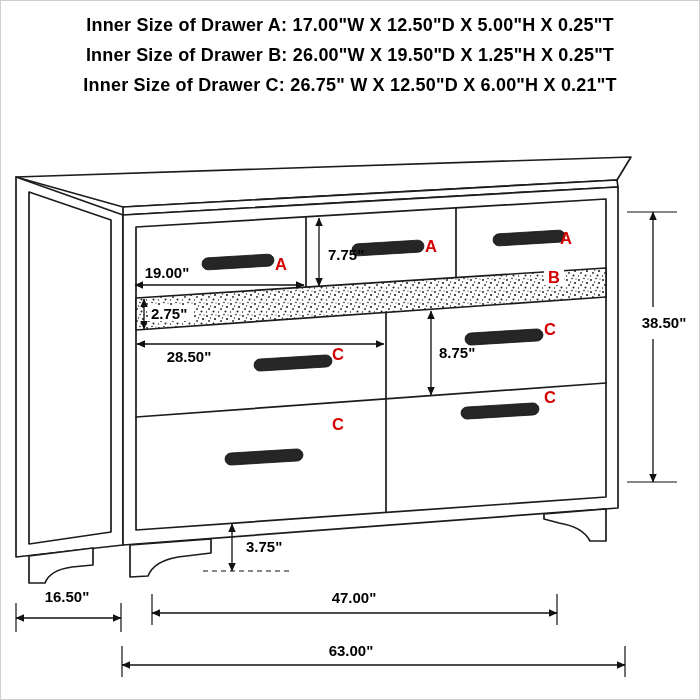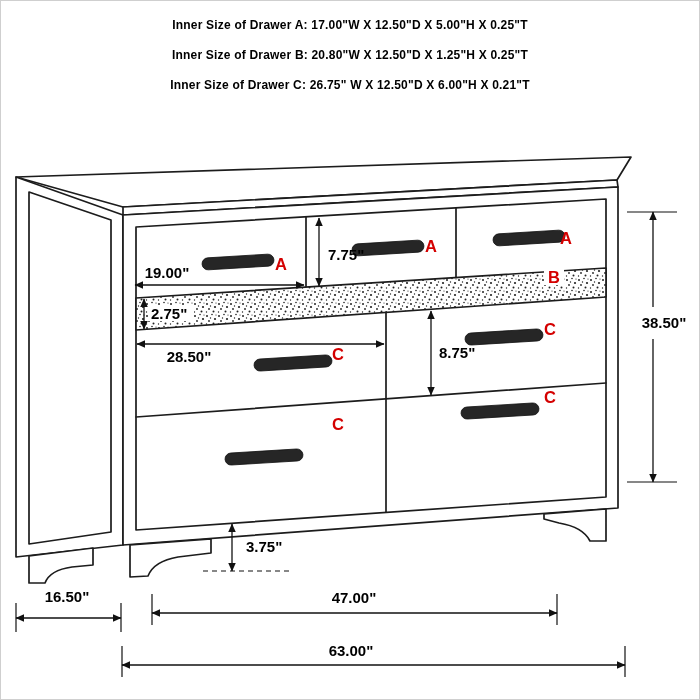--- a/index.html
+++ b/index.html
@@ -16,21 +16,21 @@
     font-family:"Liberation Sans", sans-serif;
     overflow:hidden;
   }
   .header{
     position:absolute;
     top:9px;left:0;right:0;
     text-align:center;
     color:#000;
   }
   .header-line{
-    font-size:12px;
+    font-size:18px;
     font-weight:700;
     line-height:30px;
     letter-spacing:0.2px;
   }
   svg{position:absolute;top:0;left:0;}
   .furn{fill:none;stroke:var(--line-color);stroke-width:1.7;stroke-linejoin:round;stroke-linecap:round;}
   .furn-fill{fill:#ffffff;stroke:var(--line-color);stroke-width:1.7;stroke-linejoin:round;}
   .handle{fill:#262626;stroke:#111;stroke-width:0.8;}
   .dim{stroke:#111;stroke-width:1.3;fill:none;}
   .tick{stroke:#111;stroke-width:1.2;fill:none;}
@@ -39,21 +39,21 @@
   .redlabel{font:700 16.5px "Liberation Sans", sans-serif;fill:var(--label-red);}
   .mask{fill:#ffffff;}
 </style>
 </head>
 <body>
 
 <div class="page">
 
   <div class="header">
     <div class="header-line">Inner Size of Drawer A: 17.00"W X 12.50"D X 5.00"H X 0.25"T</div>
-    <div class="header-line">Inner Size of Drawer B: 20.80"W X 12.50"D X 1.25"H X 0.25"T</div>
+    <div class="header-line">Inner Size of Drawer B: 26.00"W X 19.50"D X 1.25"H X 0.25"T</div>
     <div class="header-line">Inner Size of Drawer C: 26.75" W X 12.50"D X 6.00"H X 0.21"T</div>
   </div>
 
   <svg width="700" height="700" viewBox="0 0 700 700">
     <defs>
       <marker id="ah" viewBox="0 0 10 10" refX="8.5" refY="5" markerWidth="7.5" markerHeight="7.5" orient="auto-start-reverse">
         <path d="M0,1 L9,5 L0,9 Z" fill="#111"></path>
       </marker>
       <pattern id="speckle" width="12" height="12" patternUnits="userSpaceOnUse">
         <rect width="12" height="12" fill="#ffffff"></rect>

